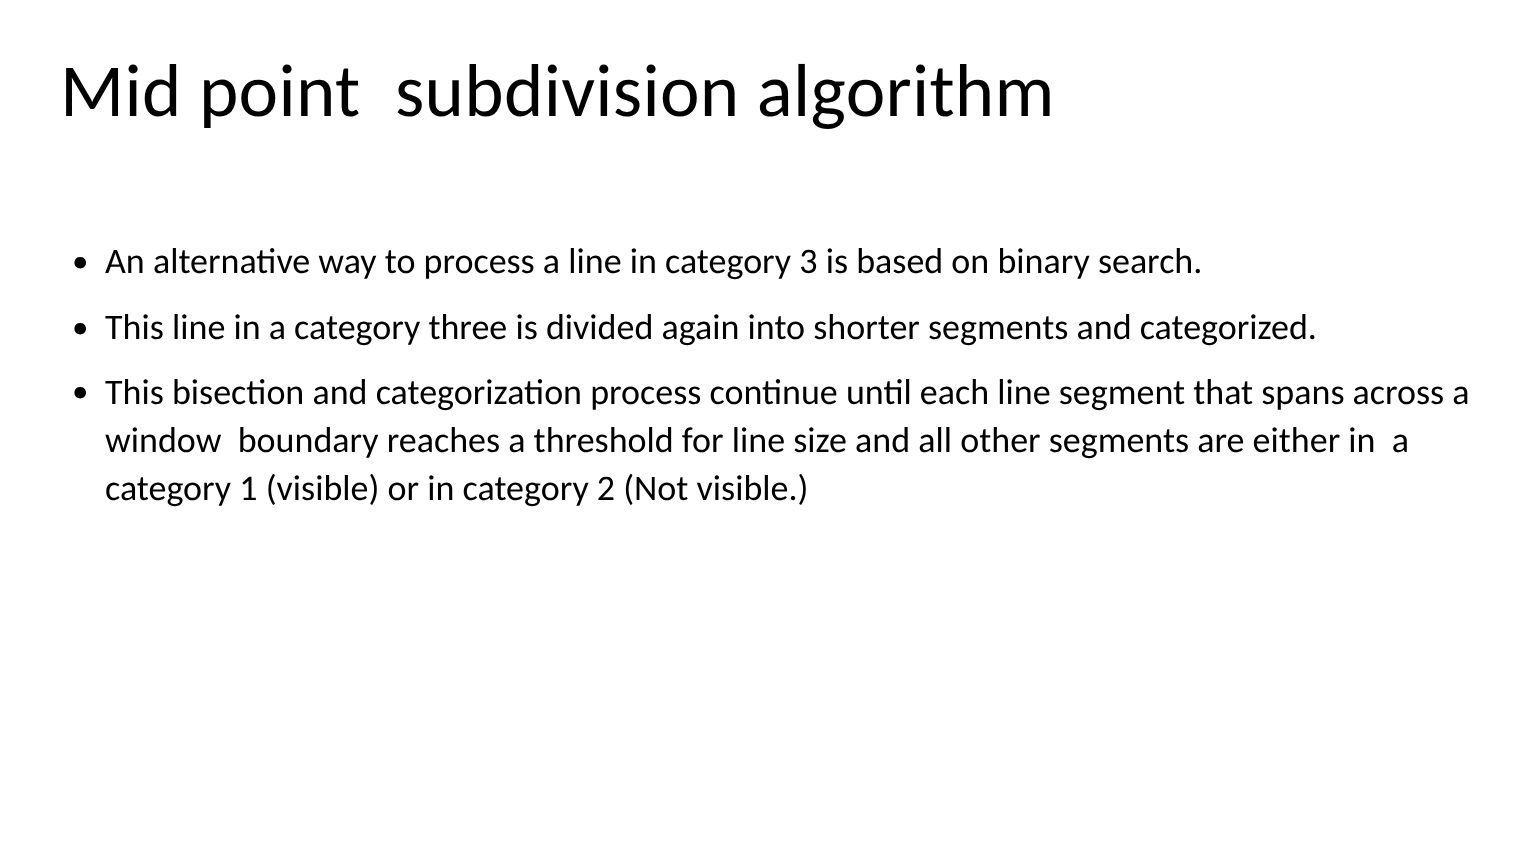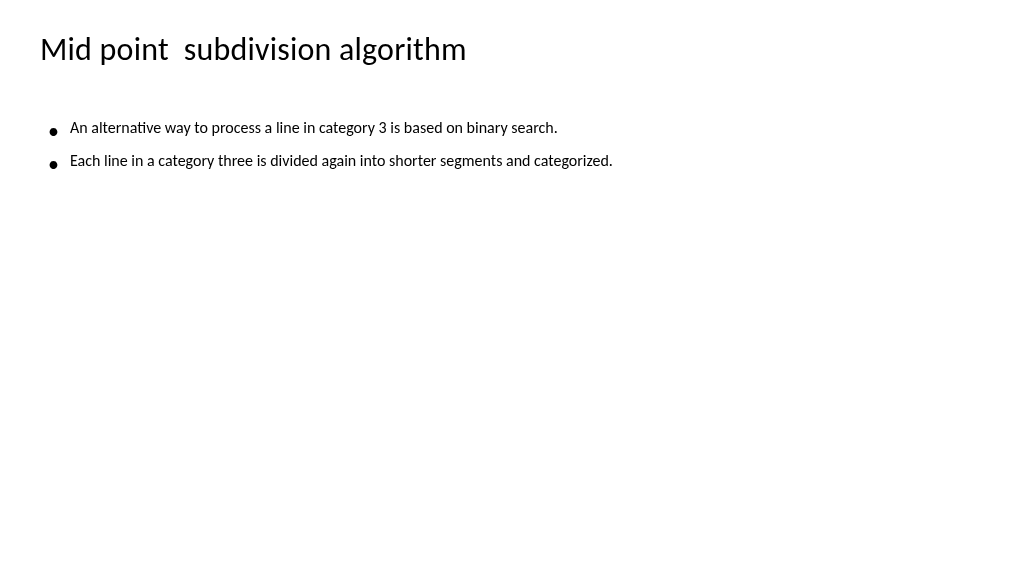--- a/index.html
+++ b/index.html
@@ -10,47 +10,48 @@
     body {
       width: 1024px;
       height: 576px;
       background: #ffffff;
       font-family: Calibri, "Segoe UI", Arial, sans-serif;
       color: #000000;
       padding: 30px 40px 40px 40px;
       overflow: hidden;
     }
     .title {
-      font-size: 32px;
+      font-size: 50px;
       font-weight: 400;
-      margin-bottom: 48px;
+      margin-bottom: 68px;
       letter-spacing: 0.2px;
     }
     .bullets {
       list-style: none;
       padding-left: 8px;
     }
     .bullets li {
       position: relative;
       padding-left: 22px;
-      font-size: 16px;
+      font-size: 24px;
       line-height: 1.32;
       margin-bottom: 12px;
       font-weight: 400;
     }
     .bullets li::before {
       content: "•";
       position: absolute;
       left: 0;
       top: 0;
       font-size: 22px;
       line-height: 1.32;
     }
   </style>
 </head>
 <body>
 
 <h1 class="title">Mid point &nbsp;subdivision algorithm</h1>
 
 <ul class="bullets">
   <li>An alternative way to process a line in category 3 is based on binary search.</li>
-  <li>Each line in a category three is divided again into shorter segments and categorized.</li>
+  <li>This line in a category three is divided again into shorter segments and categorized.</li>
+  <li>This bisection and categorization process continue until each line segment that spans across a window &nbsp;boundary reaches a threshold for line size and all other segments are either in &nbsp;a category 1 (visible) or in category 2 (Not visible.)</li>
 </ul>
 
 </body></html>

